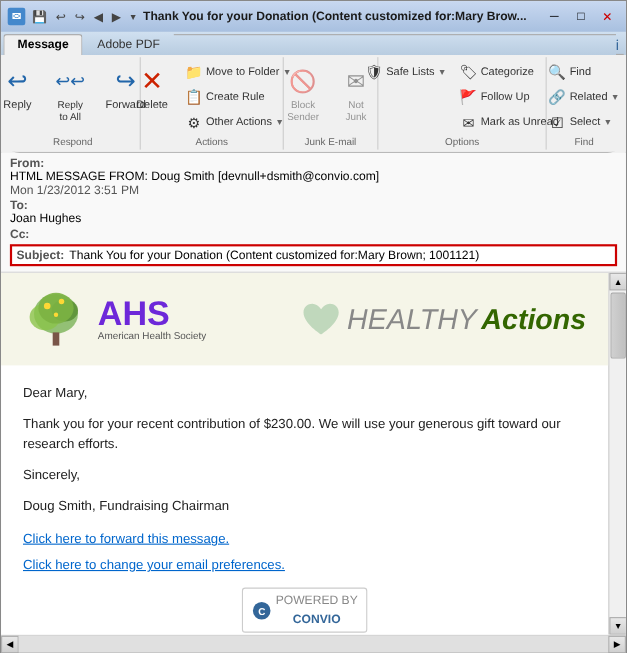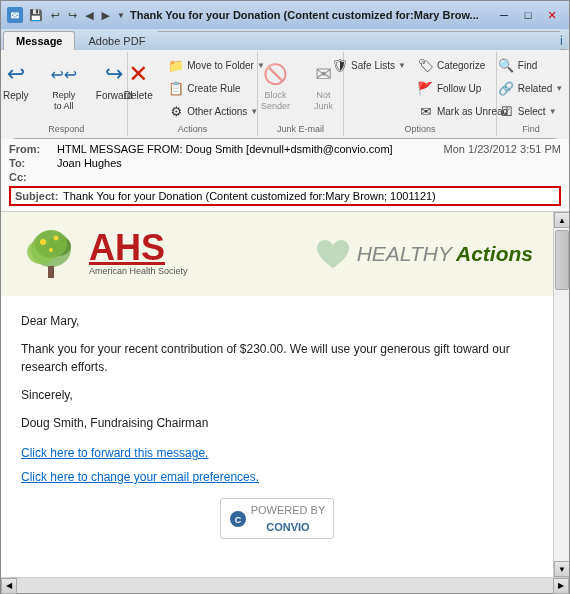--- a/index.html
+++ b/index.html
@@ -162,20 +162,21 @@
     
     .email-header {
       background: #f9f9f9;
       border-bottom: 1px solid #ccc;
       padding: 3px 8px;
     }
     .header-row {
       display: flex;
       padding: 1px 0;
       font-size: 11px;
+      flex-direction: column;
     }
     .header-label {
       color: #555;
       min-width: 48px;
       font-weight: 600;
     }
     .header-value {
       color: #000;
       flex: 1;
     }
@@ -234,33 +235,32 @@
       gap: 8px;
     }
     .tree-svg {
       width: 60px; height: 60px;
     }
     .ahs-text {
       display: flex;
       flex-direction: column;
     }
     .ahs-letters {
-      font-size: 36px;
+      font-size: 31px;
       font-weight: bold;
-      color: #b91c1c;
+      color: #6d28d9;
       line-height: 1;
-      text-decoration: underline;
     }
     .ahs-full {
       font-size: 9px;
       color: #555;
       line-height: 1.3;
     }
     .healthy-actions {
-      font-size: 21px;
+      font-size: 26px;
       color: #669933;
       font-style: italic;
       display: flex;
       align-items: center;
       gap: 4px;
     }
     .healthy-text { font-weight: normal; color: #888; font-style: italic; }
     .actions-text { font-weight: bold; color: #336600; font-style: italic; }
     .heart-icon-svg {
       width: 40px; height: 40px;

